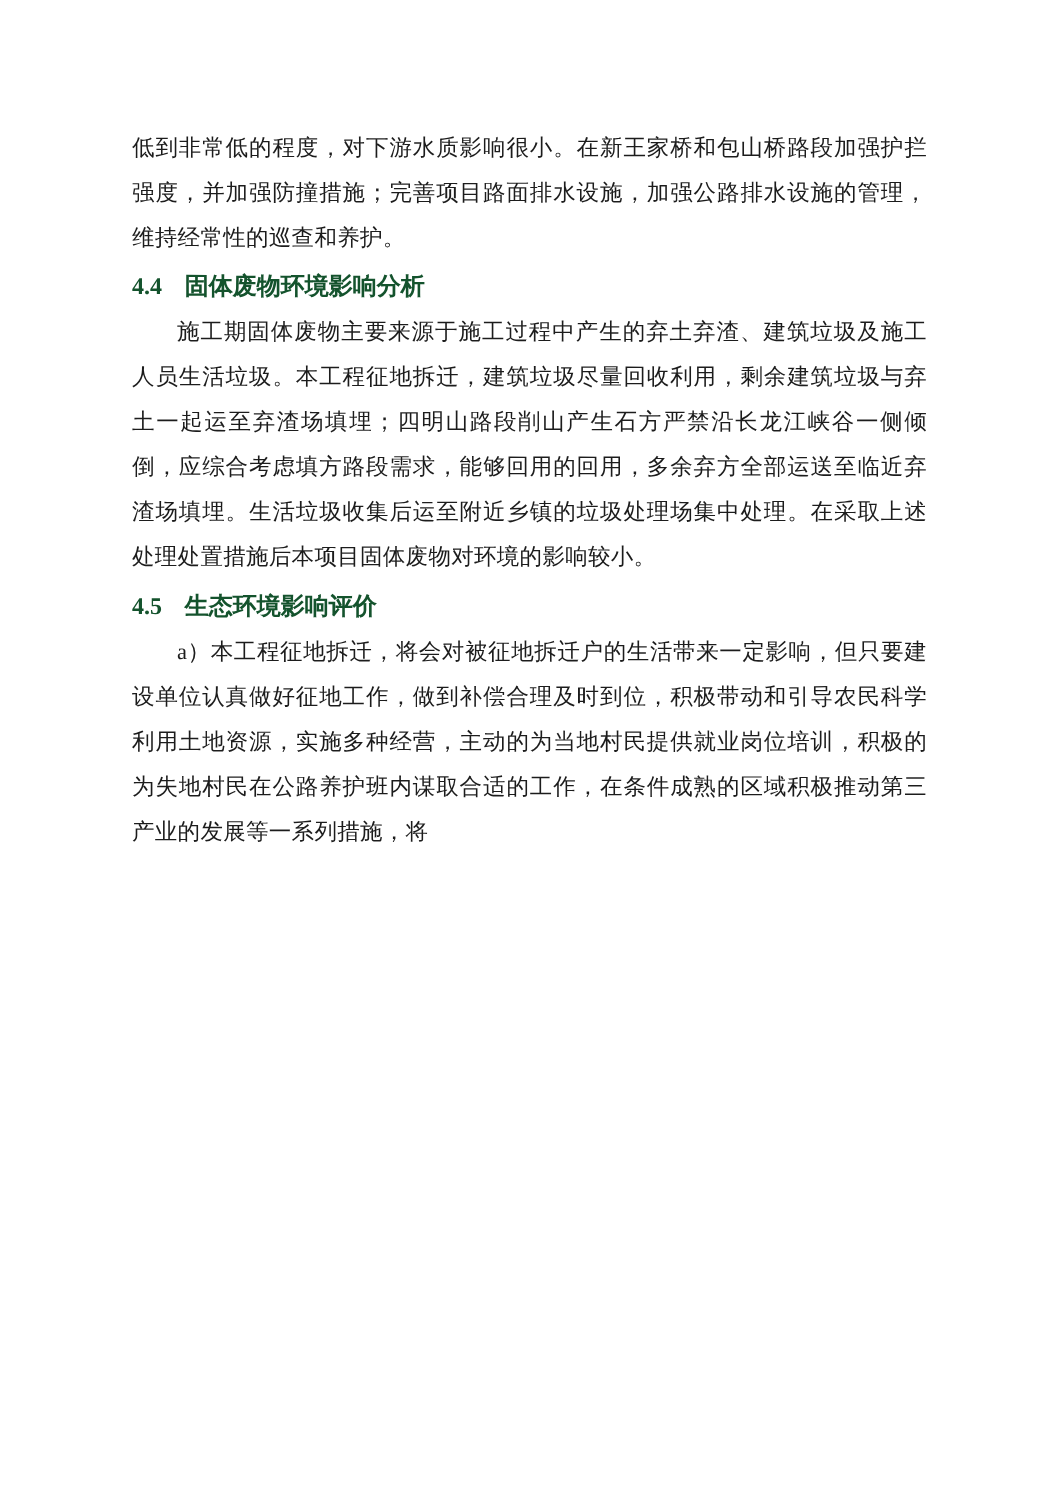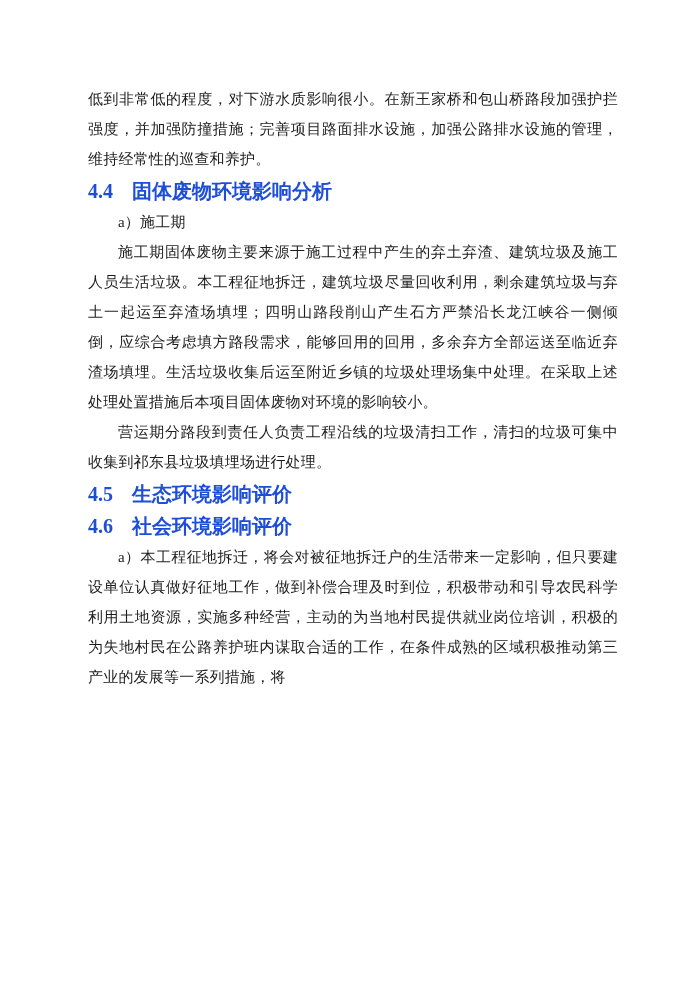--- a/index.html
+++ b/index.html
@@ -28,58 +28,53 @@
     line-height: 30px;
     text-align: justify;
     text-justify: inter-character;
     letter-spacing: 0.2px;
   }
   .para.indent {
     text-indent: 2em;
   }
   .heading {
     margin: 3px 0 1px 0;
-    font-size: 20px;
+    font-size: 16px;
     line-height: 29px;
     font-weight: bold;
     font-family: "Liberation Sans", sans-serif;
-    color: #1d4ed8;
+    color: #14532d;
   }
   .heading .h-num {
     display: inline-block;
     margin-right: 0.95em;
     font-family: "Liberation Serif", serif;
     font-weight: bold;
   }
 </style>
 </head>
 <body>
 
 <div class="page">
   <div class="content">
 
     <p class="para">低到非常低的程度，对下游水质影响很小。在新王家桥和包山桥路段加强护拦强度，并加强防撞措施；完善项目路面排水设施，加强公路排水设施的管理，维持经常性的巡查和养护。</p>
 
     <h2 class="heading">
       <span class="h-num">4.4</span><span class="h-title">固体废物环境影响分析</span>
     </h2>
 
-    <p class="para indent">a）施工期</p>
 
     <p class="para indent">施工期固体废物主要来源于施工过程中产生的弃土弃渣、建筑垃圾及施工人员生活垃圾。本工程征地拆迁，建筑垃圾尽量回收利用，剩余建筑垃圾与弃土一起运至弃渣场填埋；四明山路段削山产生石方严禁沿长龙江峡谷一侧倾倒，应综合考虑填方路段需求，能够回用的回用，多余弃方全部运送至临近弃渣场填埋。生活垃圾收集后运至附近乡镇的垃圾处理场集中处理。在采取上述处理处置措施后本项目固体废物对环境的影响较小。</p>
 
 
-    <p class="para indent">营运期分路段到责任人负责工程沿线的垃圾清扫工作，清扫的垃圾可集中收集到祁东县垃圾填埋场进行处理。</p>
 
     <h2 class="heading">
       <span class="h-num">4.5</span><span class="h-title">生态环境影响评价</span>
     </h2>
 
 
 
-    <h2 class="heading">
-      <span class="h-num">4.6</span><span class="h-title">社会环境影响评价</span>
-    </h2>
 
     <p class="para indent">a）本工程征地拆迁，将会对被征地拆迁户的生活带来一定影响，但只要建设单位认真做好征地工作，做到补偿合理及时到位，积极带动和引导农民科学利用土地资源，实施多种经营，主动的为当地村民提供就业岗位培训，积极的为失地村民在公路养护班内谋取合适的工作，在条件成熟的区域积极推动第三产业的发展等一系列措施，将</p>
 
   </div>
 </div>
 
 </body></html>

